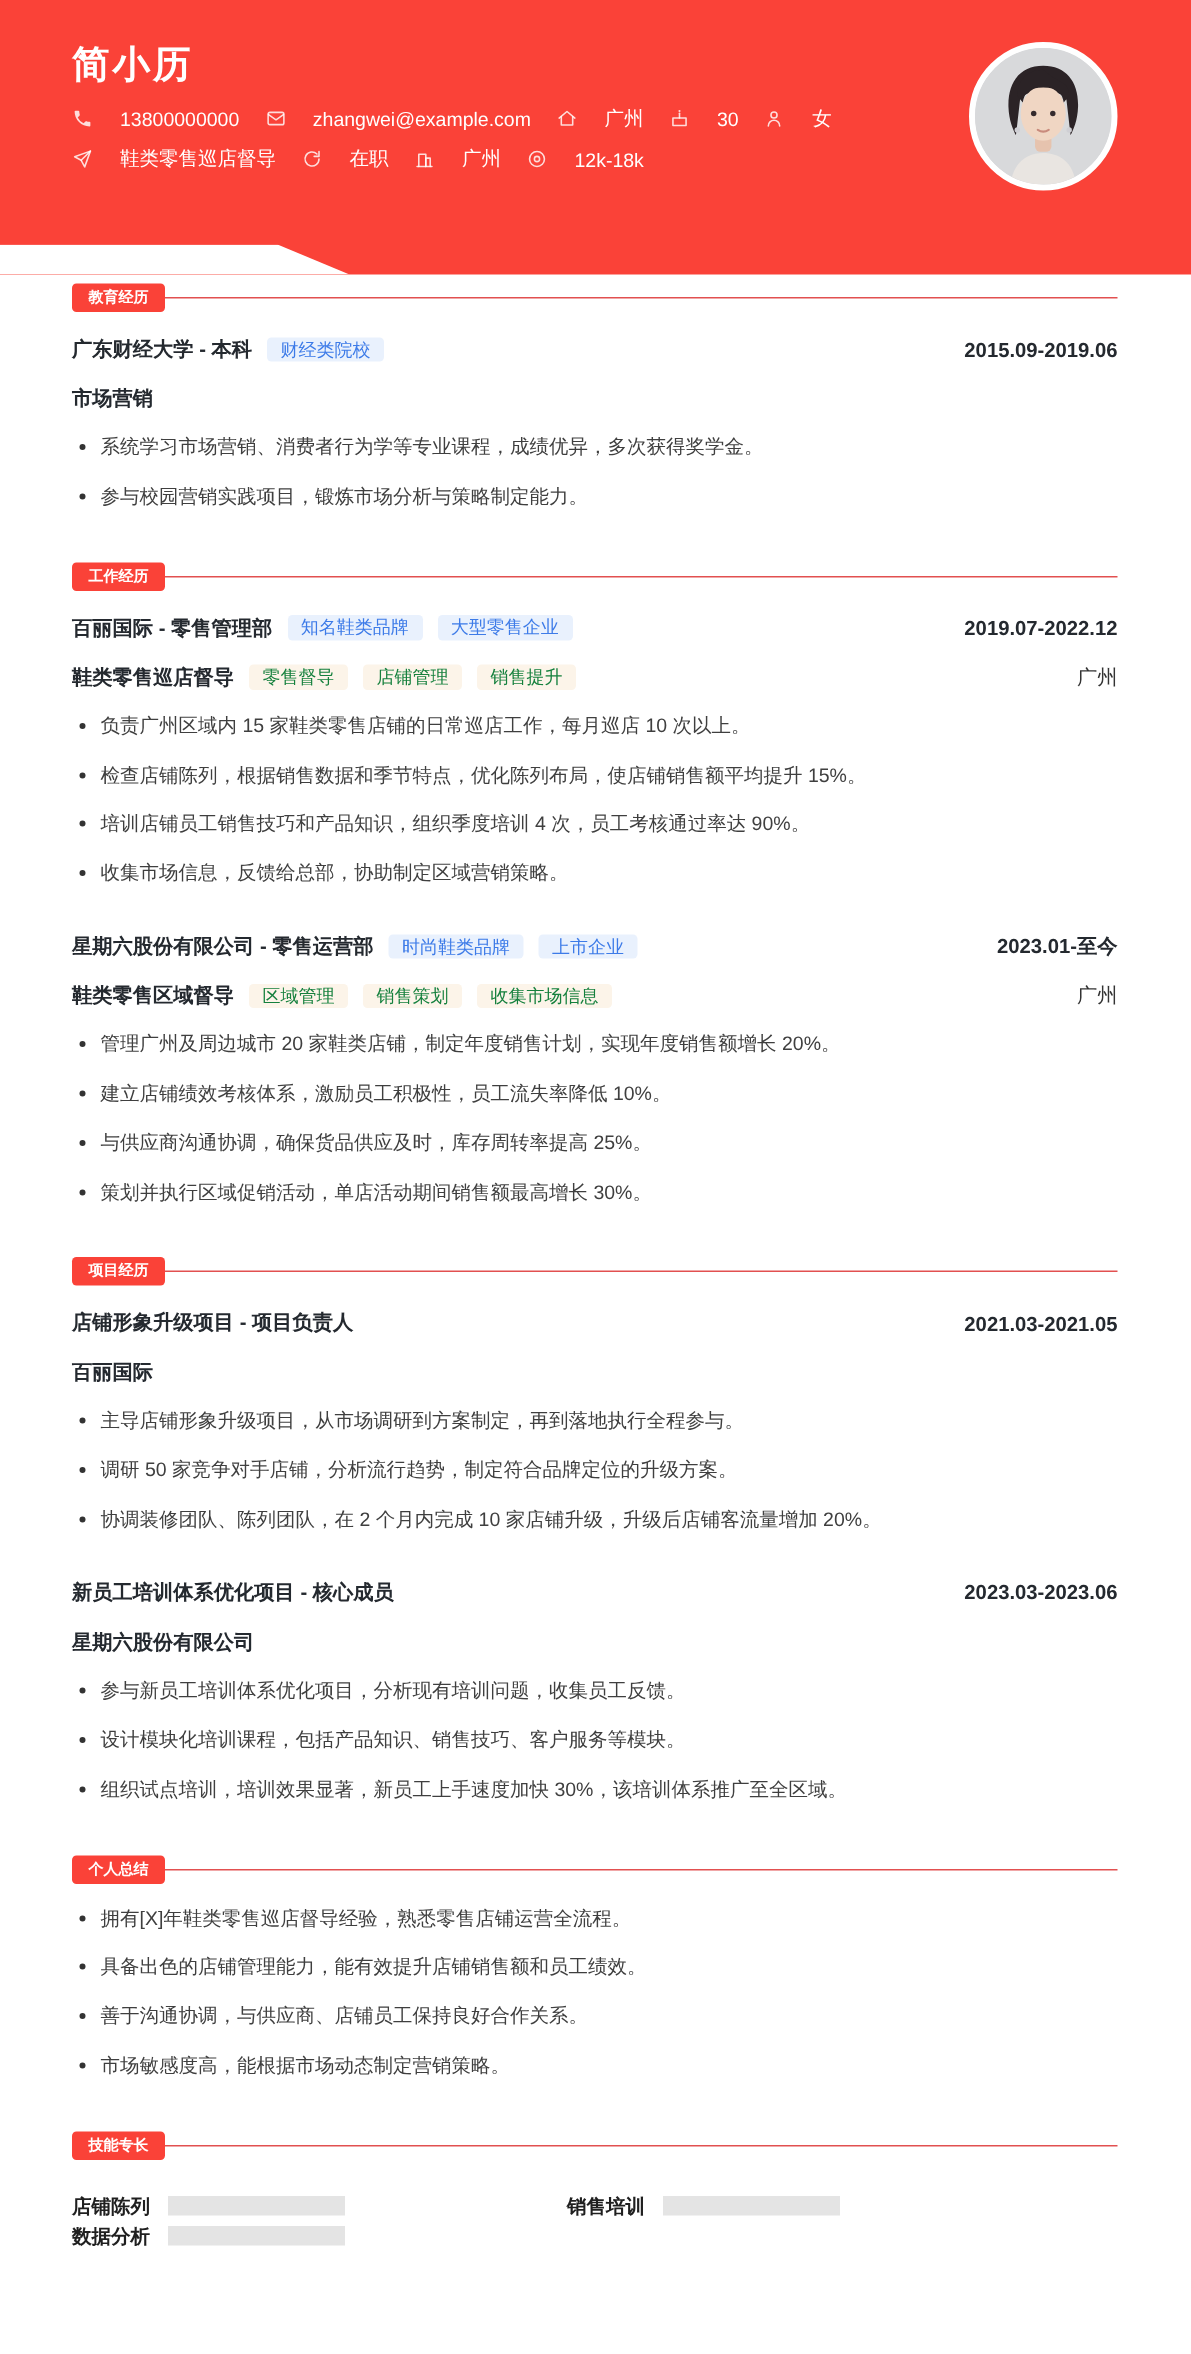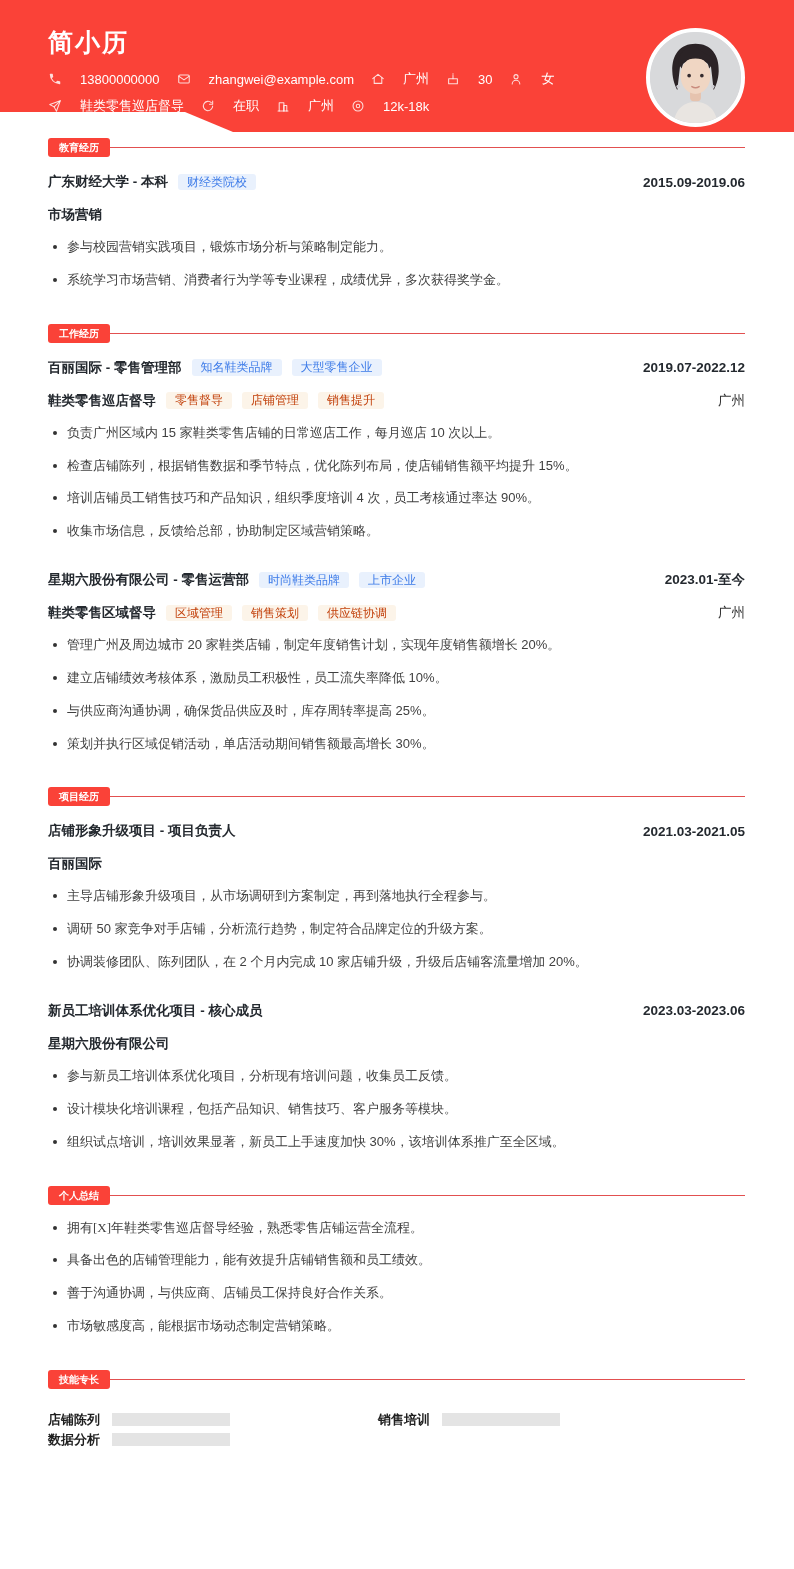--- a/index.html
+++ b/index.html
@@ -10,21 +10,21 @@
   }
   *{box-sizing:border-box;}
   html,body{margin:0;padding:0;}
   body{
     width:794px;
     background:#fff;
     font-family:"Liberation Sans","DejaVu Sans",sans-serif;
     color:var(--body);
   }
   
-  .hdr{position:relative;height:132px;background:var(--accent);color:#fff;}
+  .hdr{position:relative;height:183px;background:var(--accent);color:#fff;}
   .hdr h1{position:absolute;left:48px;top:26px;margin:0;font-size:25px;font-weight:bold;letter-spacing:2px;}
   .crow{position:absolute;left:48px;display:flex;align-items:center;gap:17px;font-size:13px;white-space:nowrap;}
   .crow1{top:70px;}
   .crow2{top:97px;}
   .citem{display:flex;align-items:center;gap:18px;}
   .ic{display:inline-flex;color:rgba(255,255,255,.82);}
   .ic svg{display:block;}
   .avatar{position:absolute;top:28px;right:49px;width:99px;height:99px;border-radius:50%;border:4px solid #fff;overflow:hidden;background:#d8d9db;}
   .avatar svg{display:block;width:100%;height:100%;}
   .notch{position:absolute;left:0;bottom:0;width:233px;height:20px;background:#fff;
@@ -37,21 +37,21 @@
   .sec-line{flex:1;height:1px;background:var(--line-red);}
   .item{margin-top:16px;}
   .item + .item{margin-top:30px;}
   .irow{display:flex;align-items:center;gap:10px;font-size:13.5px;}
   .irow + .irow{margin-top:15px;font-family:Liberation Serif, serif;}
   .ititle{font-weight:bold;color:var(--ink);}
   .idate{margin-left:auto;font-weight:bold;color:var(--ink);white-space:nowrap;}
   .iloc{margin-left:auto;color:#333;}
   .tag{font-size:12px;padding:1px 9px;border-radius:3px;line-height:1.2;white-space:nowrap;}
   .tag.blue{color:#3d7be8;background:#e9f1fd;}
-  .tag.orange{color:#c2410c;background:#fcf4e9;}
+  .tag.orange{color:#15803d;background:#fcf4e9;}
   ul.blist{list-style:none;margin:5px 0 0;padding:0;}
   .blist li{position:relative;padding-left:19px;margin-top:14px;font-size:13px;line-height:1.45;color:var(--body);}
   .blist li::before{content:'';position:absolute;left:5px;top:7px;width:4px;height:4px;border-radius:50%;background:#333;}
   
   .skills{display:grid;grid-template-columns:330px 1fr;row-gap:2px;margin-top:22px;}
   .skill{display:flex;align-items:center;}
   .sname{font-weight:bold;font-size:13px;color:#1f1f1f;}
   .sbar{width:118px;height:13px;background:#e4e4e4;margin-left:12px;}
   .sfill{height:100%;background:var(--accent);clip-path:polygon(0 0,100% 0,calc(100% - 6px) 100%,0 100%);}
 </style>
@@ -180,22 +180,22 @@
       <div class="item">
         <div class="irow">
           <span class="ititle">广东财经大学 - 本科</span>
           <span class="tag blue">财经类院校</span>
           <span class="idate">2015.09-2019.06</span>
         </div>
         <div class="irow">
           <span class="ititle">市场营销</span>
         </div>
         <ul class="blist">
+          <li>系统学习市场营销、消费者行为学等专业课程，成绩优异，多次获得奖学金。</li>
           <li>参与校园营销实践项目，锻炼市场分析与策略制定能力。</li>
-          <li>系统学习市场营销、消费者行为学等专业课程，成绩优异，多次获得奖学金。</li>
         </ul>
       </div>
     </section>
 
     <section>
       <div class="sec-h">
         <span class="badge">工作经历</span>
         <span class="sec-line"></span>
       </div>
 
@@ -225,21 +225,21 @@
         <div class="irow">
           <span class="ititle">星期六股份有限公司 - 零售运营部</span>
           <span class="tag blue">时尚鞋类品牌</span>
           <span class="tag blue">上市企业</span>
           <span class="idate">2023.01-至今</span>
         </div>
         <div class="irow">
           <span class="ititle">鞋类零售区域督导</span>
           <span class="tag orange">区域管理</span>
           <span class="tag orange">销售策划</span>
-          <span class="tag orange">供应链协调</span>
+          <span class="tag orange">收集市场信息</span>
           <span class="iloc">广州</span>
         </div>
         <ul class="blist">
           <li>管理广州及周边城市 20 家鞋类店铺，制定年度销售计划，实现年度销售额增长 20%。</li>
           <li>建立店铺绩效考核体系，激励员工积极性，员工流失率降低 10%。</li>
           <li>与供应商沟通协调，确保货品供应及时，库存周转率提高 25%。</li>
           <li>策划并执行区域促销活动，单店活动期间销售额最高增长 30%。</li>
         </ul>
       </div>
     </section>
@@ -279,21 +279,21 @@
           <li>组织试点培训，培训效果显著，新员工上手速度加快 30%，该培训体系推广至全区域。</li>
         </ul>
       </div>
     </section>
 
     <section>
       <div class="sec-h">
         <span class="badge">个人总结</span>
         <span class="sec-line"></span>
       </div>
-      <ul class="blist" style="margin-top:2px;font-family:Liberation Serif, serif;">
+      <ul class="blist" style="margin-top:2px;">
         <li>拥有[X]年鞋类零售巡店督导经验，熟悉零售店铺运营全流程。</li>
         <li>具备出色的店铺管理能力，能有效提升店铺销售额和员工绩效。</li>
         <li>善于沟通协调，与供应商、店铺员工保持良好合作关系。</li>
         <li>市场敏感度高，能根据市场动态制定营销策略。</li>
       </ul>
     </section>
 
     <section>
       <div class="sec-h">
         <span class="badge">技能专长</span>

